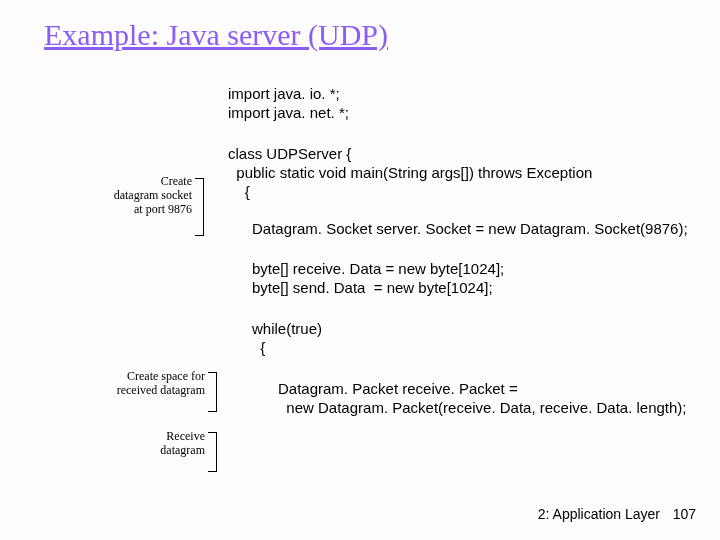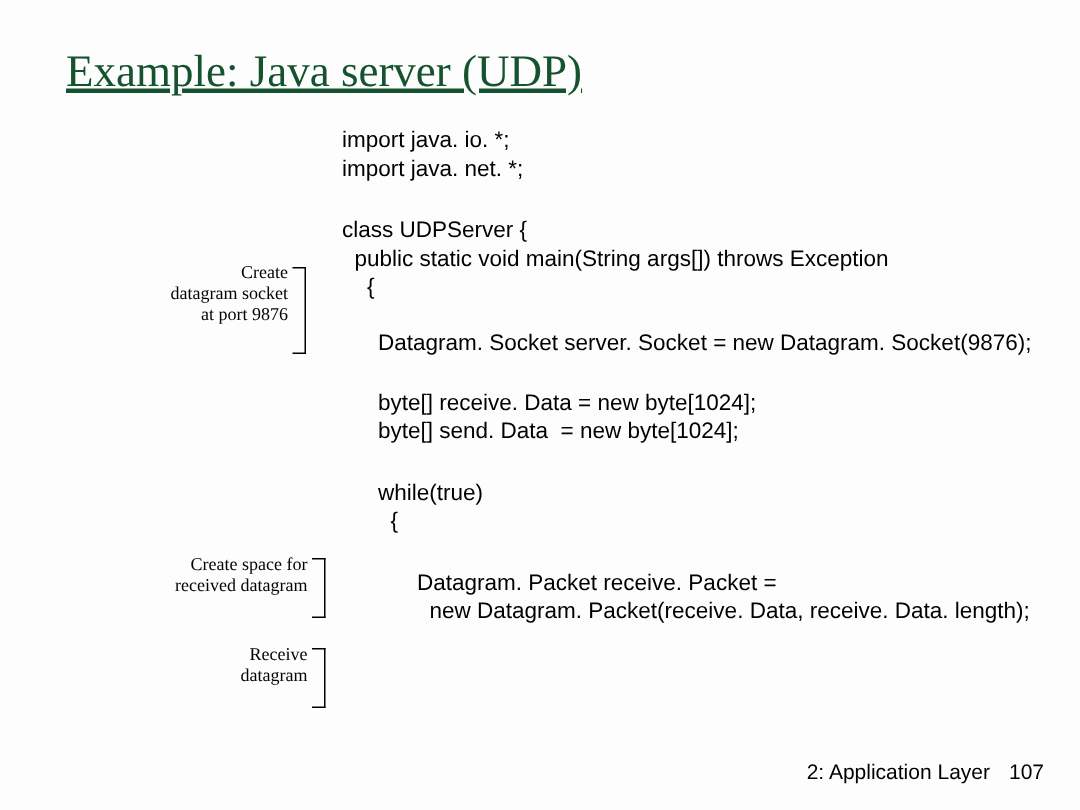--- a/index.html
+++ b/index.html
@@ -14,25 +14,25 @@
   }
   .slide {
     position: relative;
     width: 720px;
     height: 540px;
     box-sizing: border-box;
   }
   .title {
     position: absolute;
     left: 44px;
-    top: 31px;
+    top: 18px;
     font-family: "Comic Sans MS", "Segoe Script", cursive;
     font-size: 30px;
     text-decoration: underline;
-    color: #14532d;
+    color: #8b5cf6;
   }
   .abs { position: absolute; }
   .code {
     font-family: Arial, Helvetica, sans-serif;
     font-size: 15px;
     line-height: 1.25;
     white-space: pre;
   }
   .annot {
     font-family: "Comic Sans MS", "Segoe Script", cursive;

